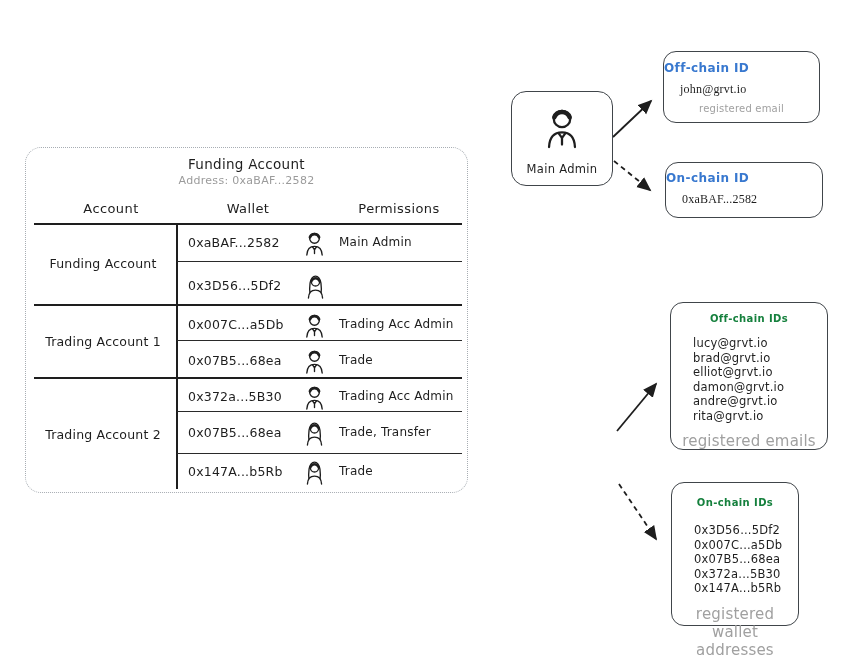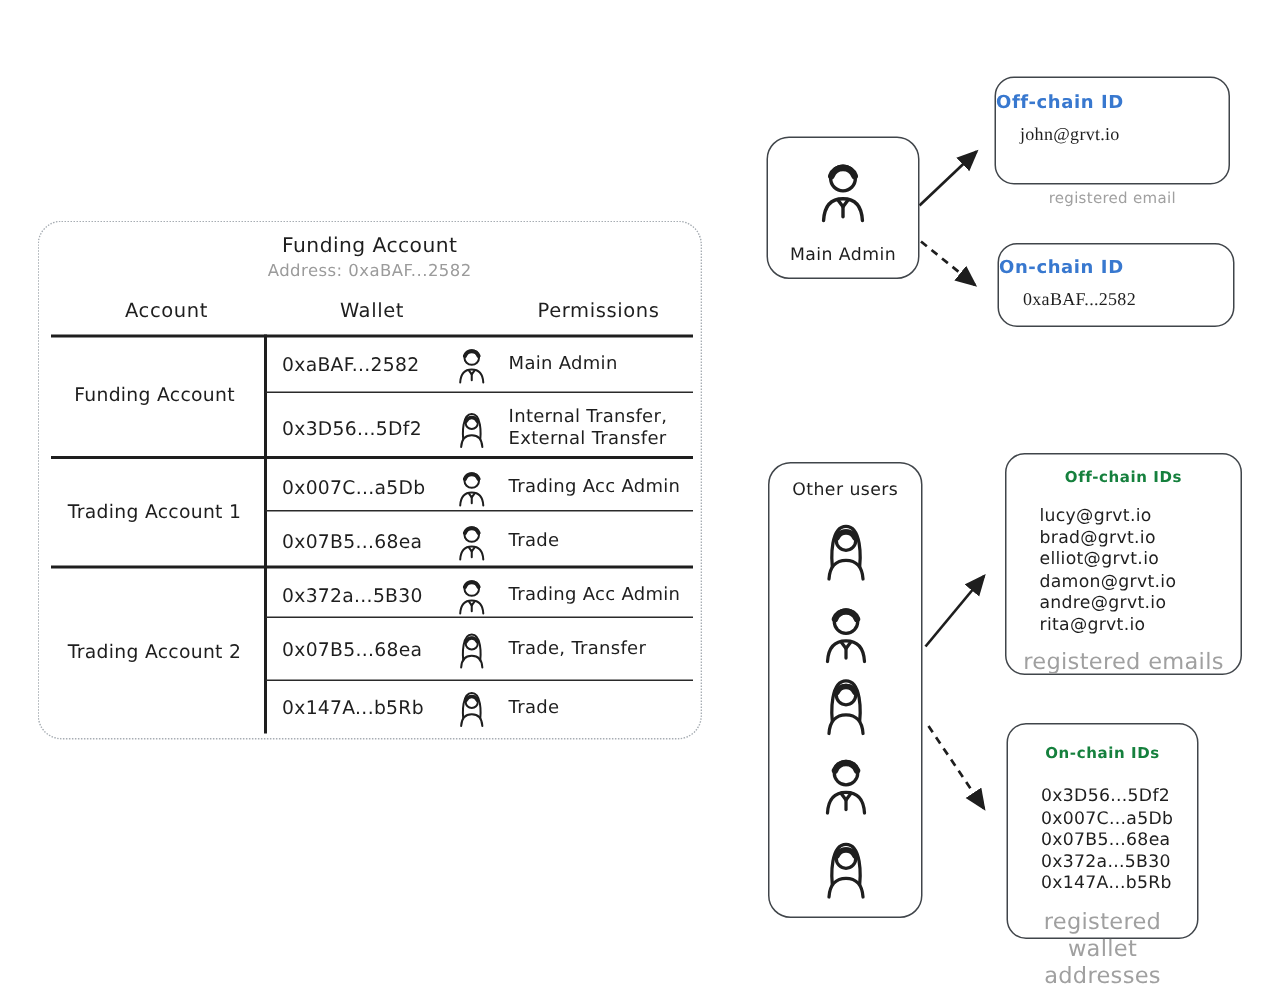--- a/index.html
+++ b/index.html
@@ -26,21 +26,21 @@
   
   .admin-card{left:511px;top:91px;width:102px;height:95px;border-radius:15px;}
   .admin-card .label{position:absolute;left:0;bottom:9px;width:100%;text-align:center;font-size:11.5px;letter-spacing:.3px;}
   .admin-card .av{position:absolute;left:50%;top:11px;transform:translateX(-50%);}
 
   .id-card .title{position:absolute;left:0;width:100%;font-weight:bold;font-size:12px;color:#3878cf;letter-spacing:.4px;}
   .id-card .value{position:absolute;left:16px;width:100%;text-align:left;font-size:12px;letter-spacing:.2px;font-family:Liberation Serif, serif;}
   .id-card .note{position:absolute;left:0;width:100%;text-align:center;font-size:10px;color:#a0a0a0;letter-spacing:.2px;}
 
   .offchain-id{left:663px;top:51px;width:157px;height:72px;}
-  .offchain-id .title{top:9px;} .offchain-id .value{top:30px;} .offchain-id .note{top:51px;margin-top:24px;}
+  .offchain-id .title{top:9px;} .offchain-id .value{top:30px;} .offchain-id .note{top:51px;}
 
   .onchain-id{left:665px;top:162px;width:158px;height:56px;}
   .onchain-id .title{top:8px;} .onchain-id .value{top:29px;} .onchain-id .note{top:50px;}
 
   .users-card{left:512px;top:308px;width:103px;height:304px;border-radius:15px;}
   .users-card .label{position:absolute;left:0;top:10px;width:100%;text-align:center;font-size:11.5px;letter-spacing:.3px;}
   .users-card .av{position:absolute;left:50%;transform:translate(-50%,-50%);}
 
   .list-card .title{position:absolute;left:0;width:100%;text-align:center;font-weight:bold;font-size:10px;color:#15803d;letter-spacing:.4px;}
   .list-card .list{position:absolute;left:22px;right:10px;font-size:11.5px;line-height:14.6px;letter-spacing:.2px;}
@@ -115,21 +115,20 @@
       <svg class="av" width="25" height="27" viewBox="0 0 24 26">
           <use href="#av-man"></use>
         </svg>
       <span class="perm">Main Admin</span>
     </div>
     <div class="trow" style="top:137px;">
       <span class="wallet">0x3D56...5Df2</span>
       <svg class="av" width="25" height="27" viewBox="0 0 24 26">
           <use href="#av-woman"></use>
         </svg>
-      <span class="perm">Internal Transfer, External Transfer</span>
     </div>
     <div class="trow" style="top:176px;">
       <span class="wallet">0x007C...a5Db</span>
       <svg class="av" width="25" height="27" viewBox="0 0 24 26">
           <use href="#av-man"></use>
         </svg>
       <span class="perm">Trading Acc Admin</span>
     </div>
     <div class="trow" style="top:212px;">
       <span class="wallet">0x07B5...68ea</span>
@@ -172,38 +171,20 @@
     <div class="title">Off-chain ID</div>
     <div class="value">john@grvt.io</div>
     <div class="note">registered email</div>
   </div>
 
   <div class="card id-card onchain-id">
     <div class="title">On-chain ID</div>
     <div class="value">0xaBAF...2582</div>
   </div>
 
-  <div class="card users-card">
-    <div class="label">Other users</div>
-    <svg class="av" style="top:57px;" width="40" height="44" viewBox="0 0 24 26">
-        <use href="#av-woman"></use>
-      </svg>
-    <svg class="av" style="top:112px;" width="40" height="44" viewBox="0 0 24 26">
-        <use href="#av-man"></use>
-      </svg>
-    <svg class="av" style="top:160px;" width="40" height="44" viewBox="0 0 24 26">
-        <use href="#av-woman"></use>
-      </svg>
-    <svg class="av" style="top:213px;" width="40" height="44" viewBox="0 0 24 26">
-        <use href="#av-man"></use>
-      </svg>
-    <svg class="av" style="top:269px;" width="40" height="44" viewBox="0 0 24 26">
-        <use href="#av-woman"></use>
-      </svg>
-  </div>
 
   <div class="card list-card offchain-ids">
     <div class="title">Off-chain IDs</div>
     <div class="list">
       <div>lucy@grvt.io</div>
       <div>brad@grvt.io</div>
       <div>elliot@grvt.io</div>
       <div>damon@grvt.io</div>
       <div>andre@grvt.io</div>
       <div>rita@grvt.io</div>

